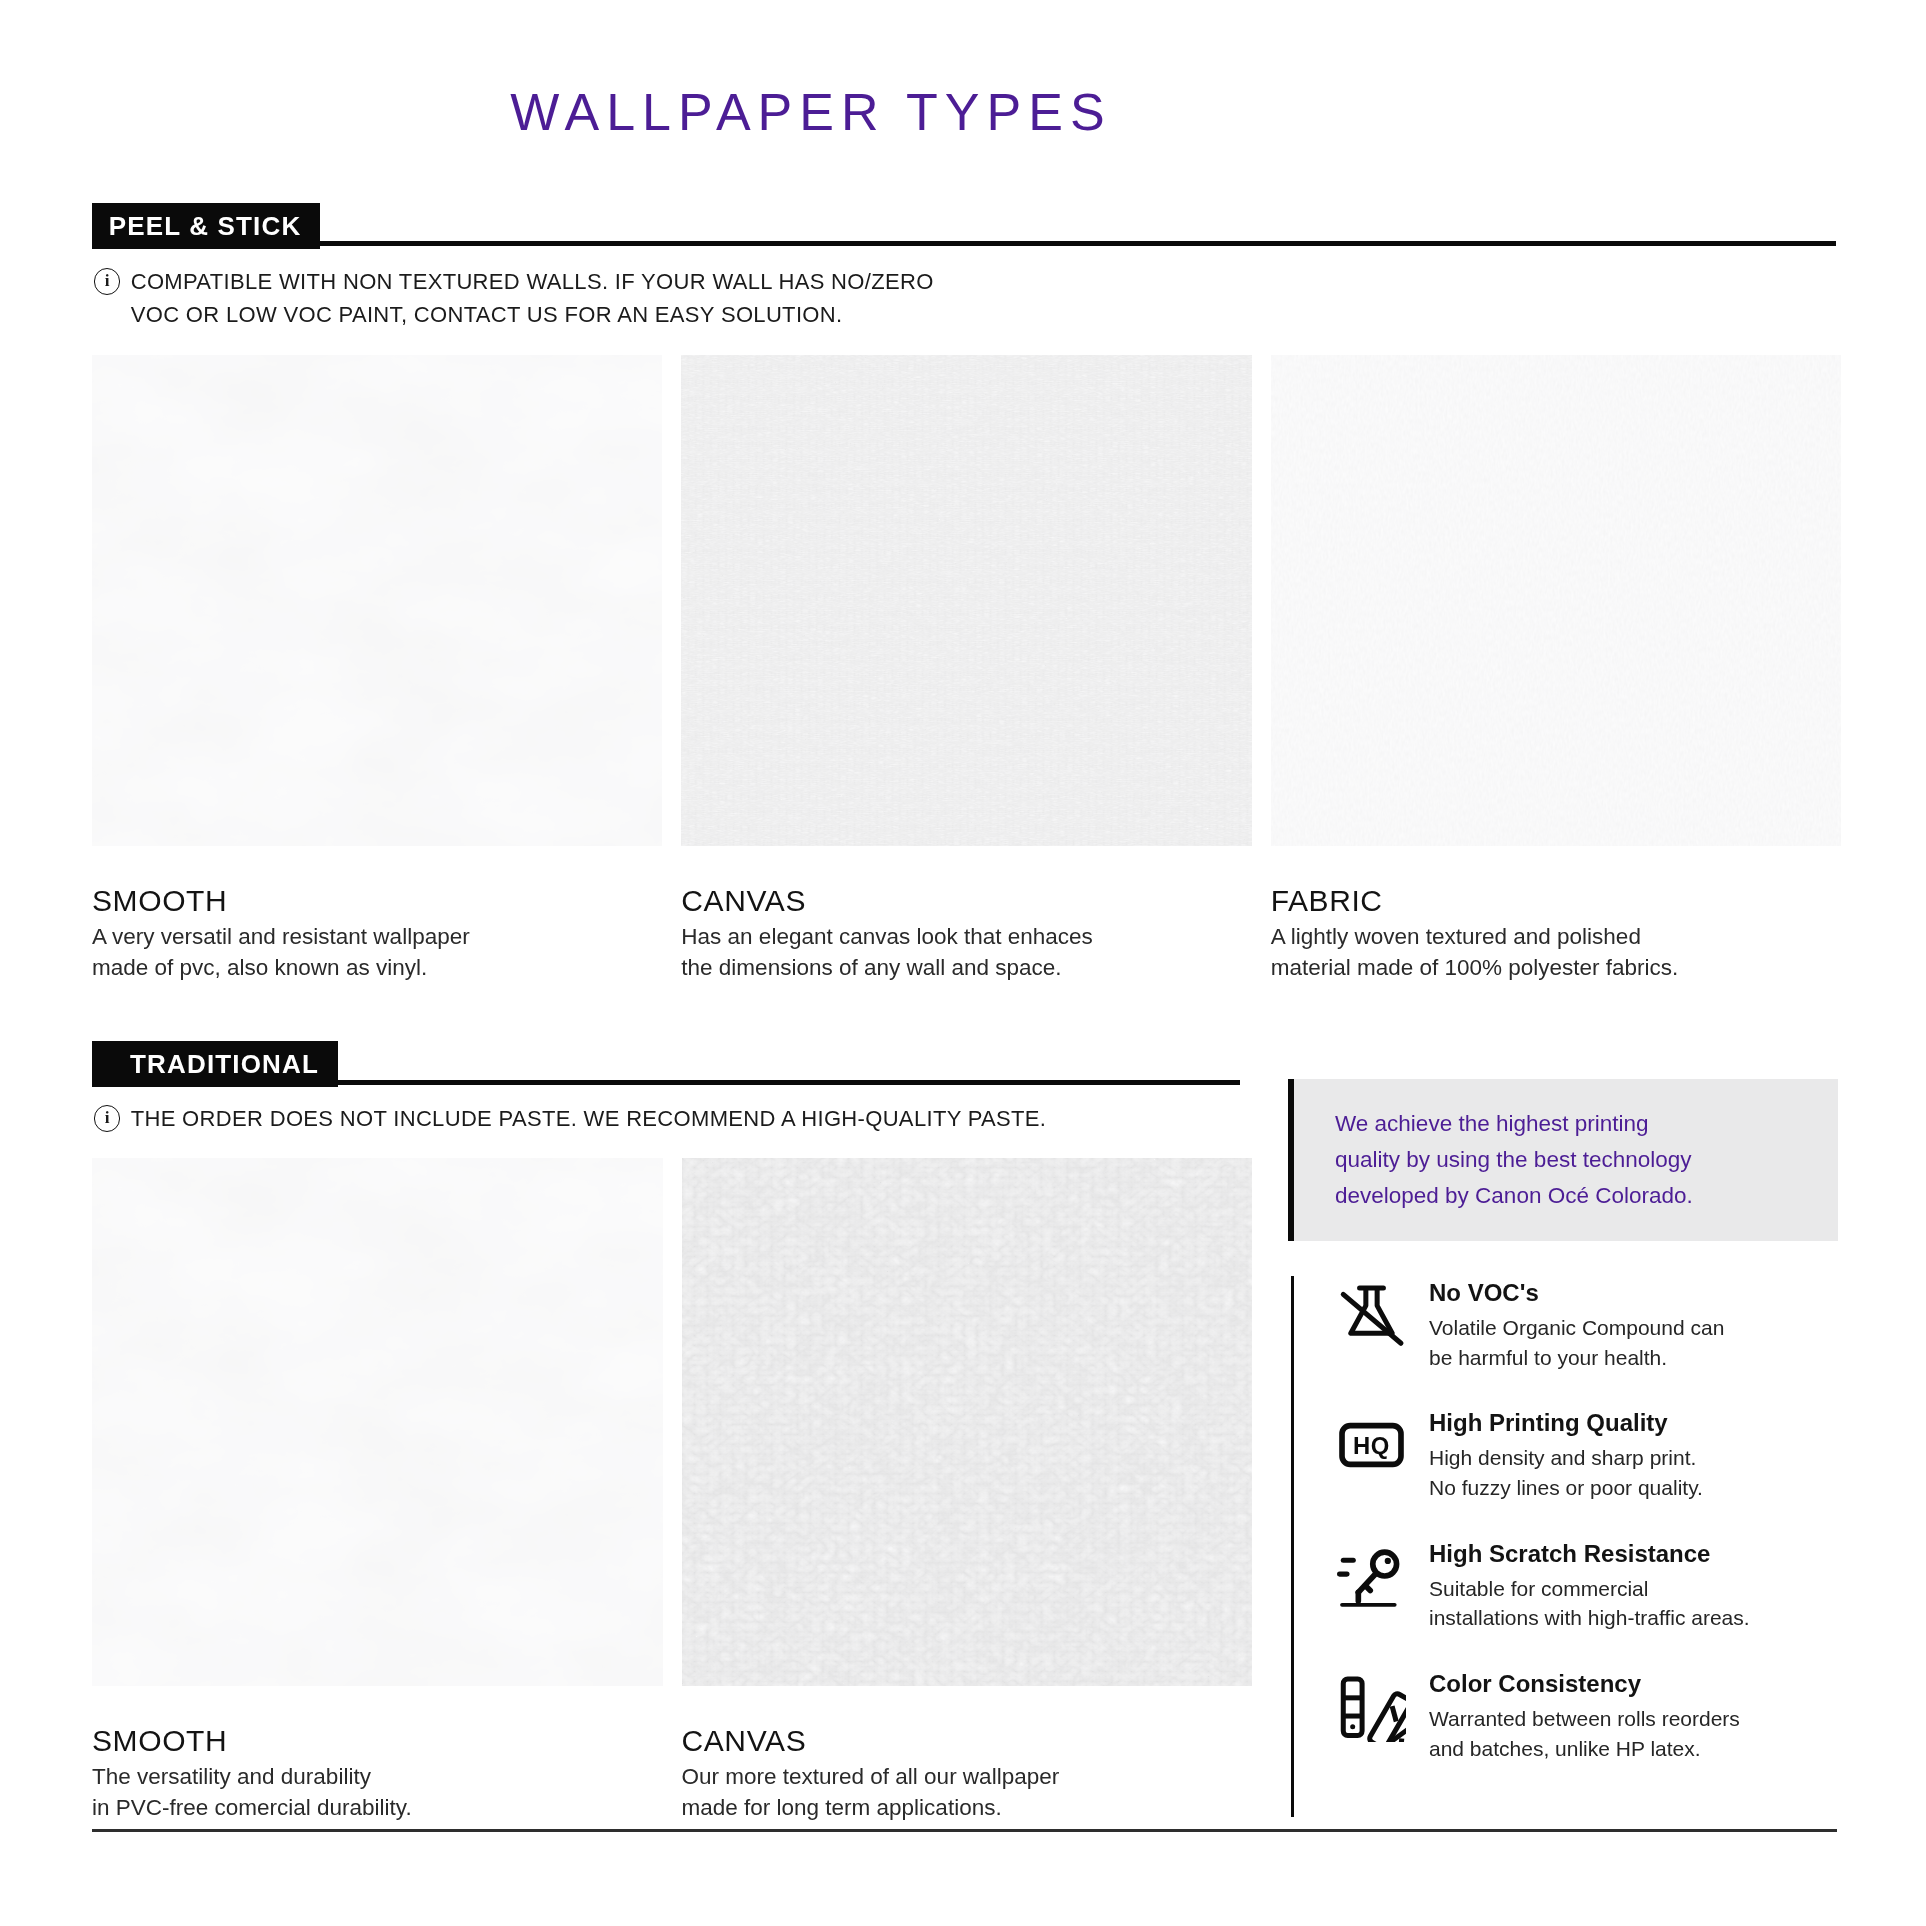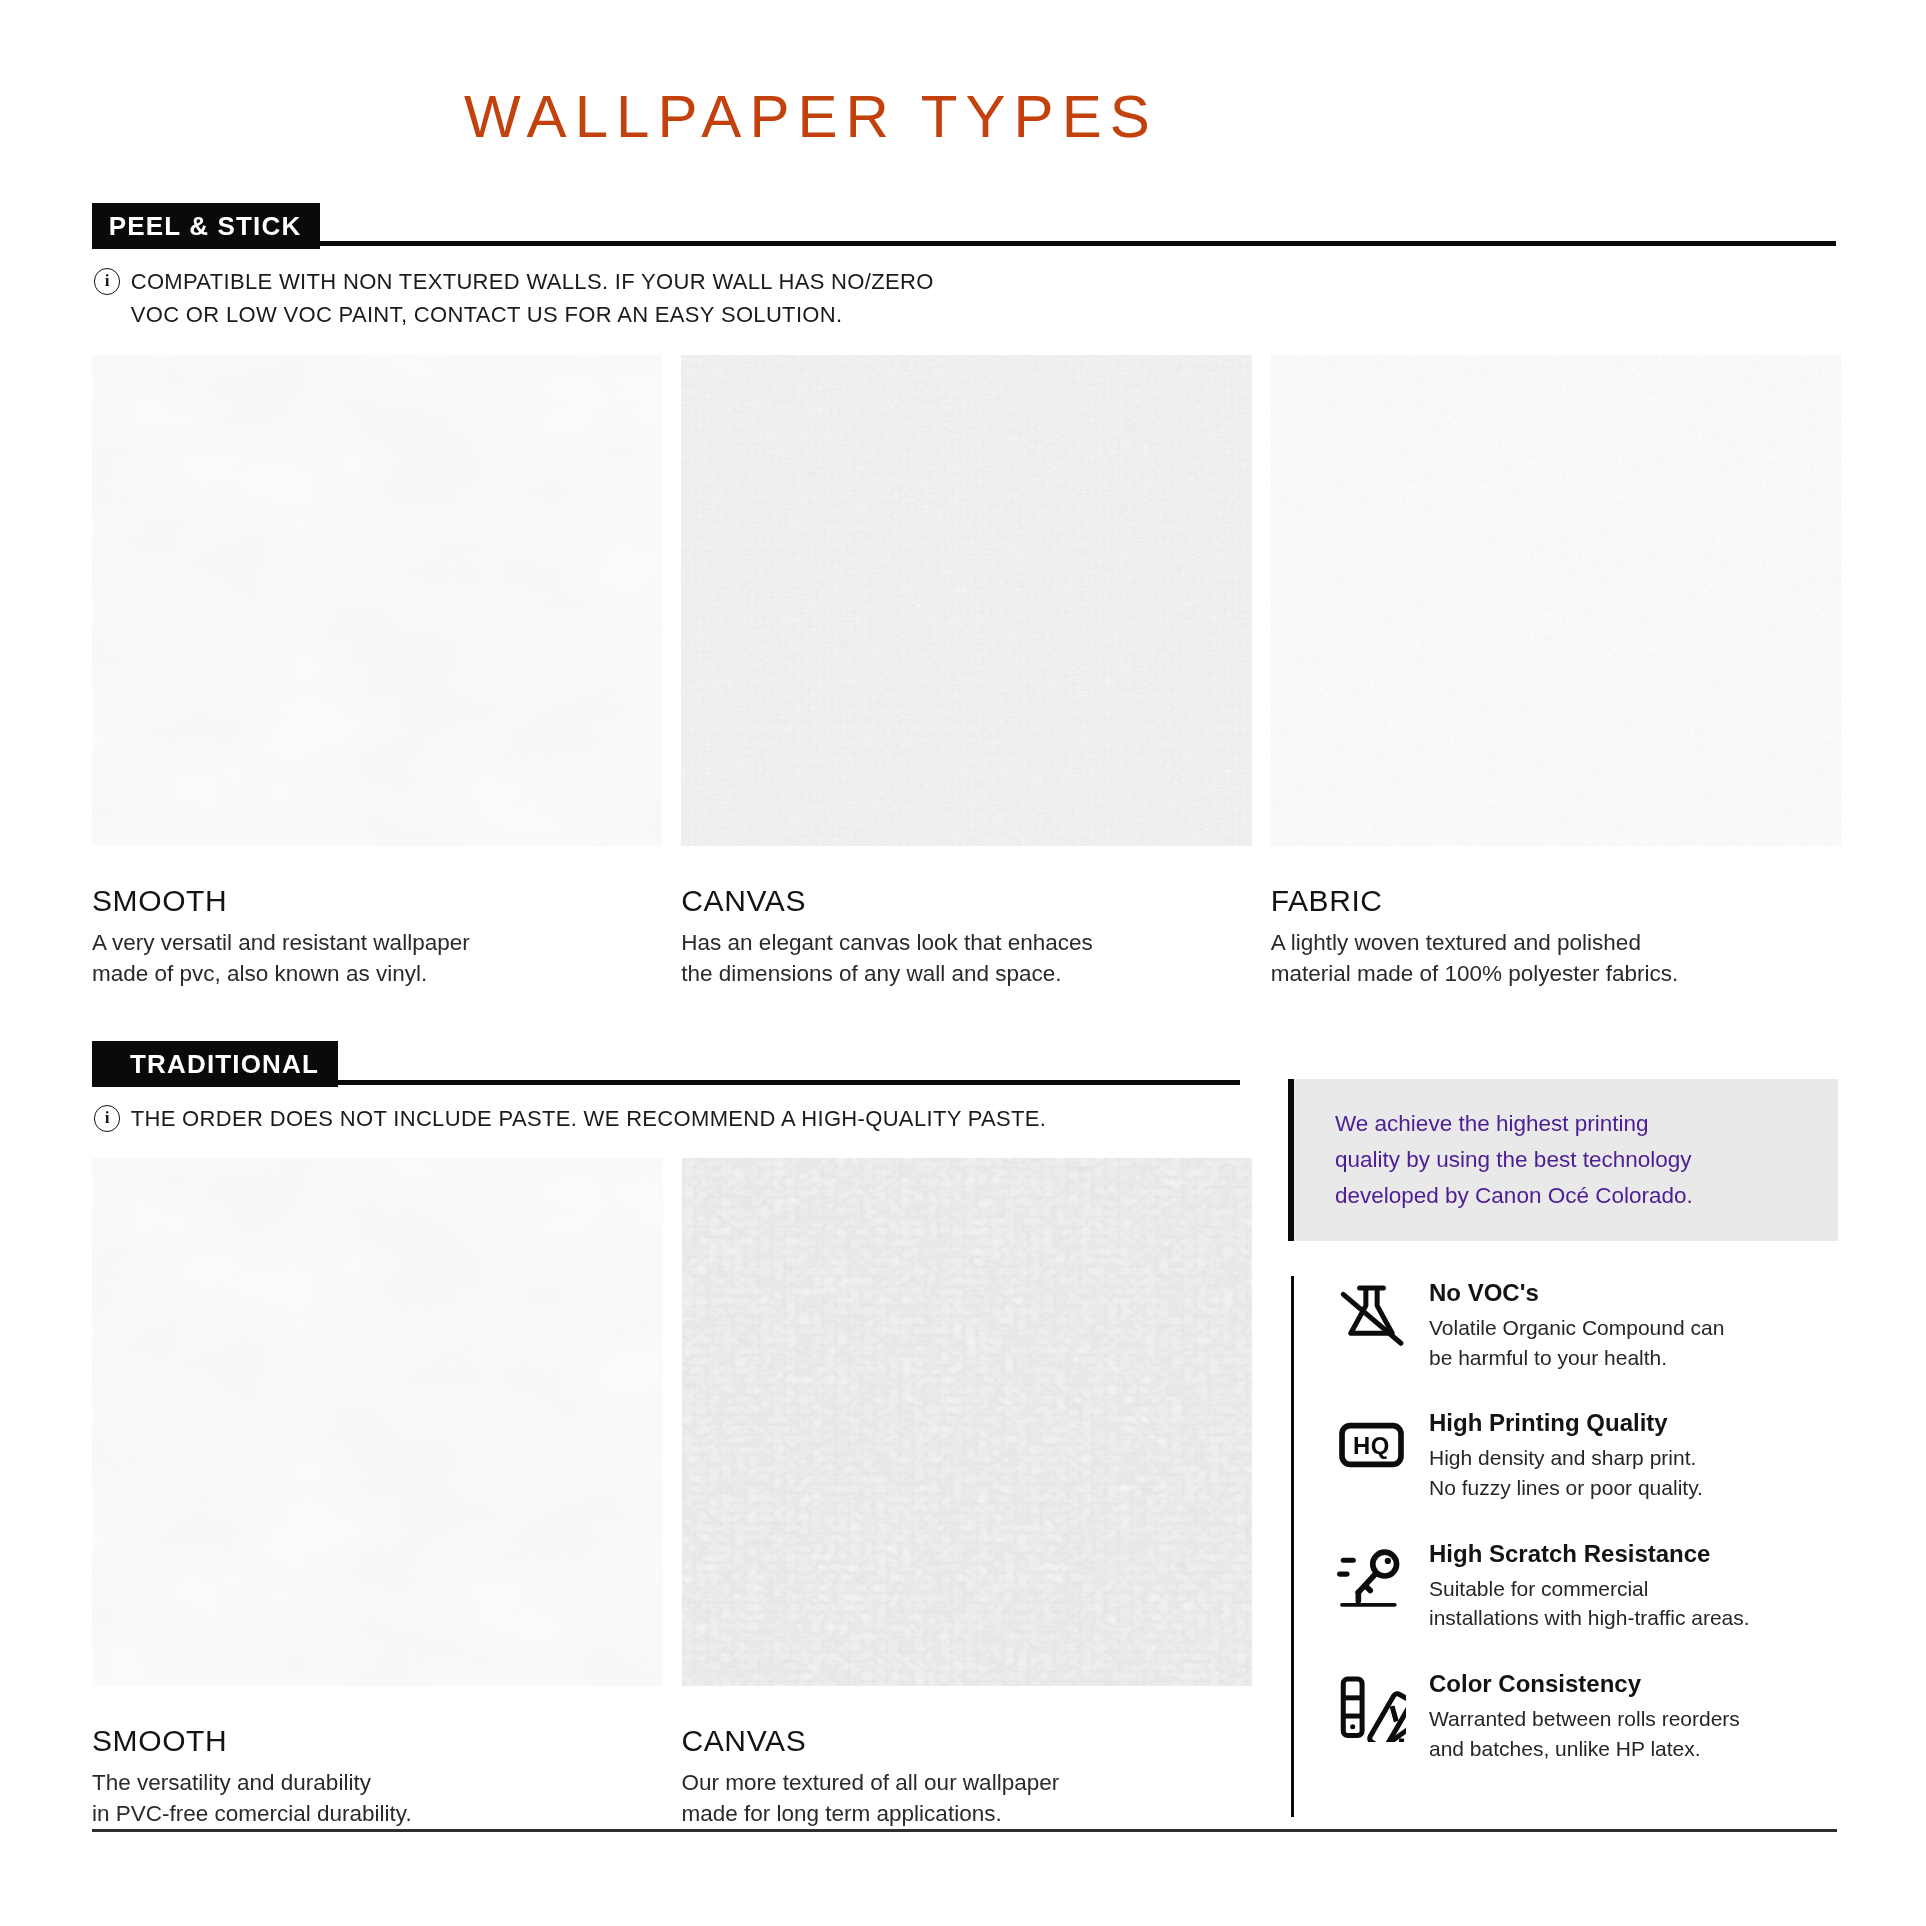--- a/index.html
+++ b/index.html
@@ -3,22 +3,22 @@
 <meta charset="utf-8">
 <style>
   html,body { margin:0; padding:0; background:#ffffff; }
   .page {
     position:relative; width:1926px; height:1926px; background:#ffffff;
     font-family:"Liberation Sans", sans-serif; color:#111; overflow:hidden;
   }
   
   .title {
     position:absolute; left:92px; top:82px; width:1438px;
-    text-align:center; font-size:60px; font-weight:400;
-    letter-spacing:0.135em; color:#c2410c; white-space:nowrap;
+    text-align:center; font-size:52px; font-weight:400;
+    letter-spacing:0.135em; color:#4c1d95; white-space:nowrap;
   }
   
   .badge {
     position:absolute; background:#0a0a0a; color:#ffffff;
     font-size:26px; font-weight:700; letter-spacing:0.045em;
     padding:8.3px 19px 7px 16.7px; z-index:2; white-space:nowrap;
   }
   .badge-peel { left:92px; top:203px; }
   .badge-trad { left:92px; top:1041px;padding-left:38px; }
   .rule { position:absolute; background:#0a0a0a; }
@@ -44,21 +44,21 @@
   }
   .row2 {
     position:absolute; left:92px; top:1158px; width:1160px;
     display:grid; grid-template-columns:repeat(2,1fr); column-gap:19px;
   }
   .swatch { position:relative; overflow:hidden; background:#f4f4f5; }
   .row1 .swatch { height:491px; }
   .row2 .swatch { height:528px; }
   .swatch svg { display:block; width:100%; height:100%; }
   .sw-name { margin-top:38px; font-size:30px; font-weight:400; letter-spacing:0.02em; color:#131313; }
-  .sw-desc { margin-top:9px; font-size:22.5px; line-height:1.38; color:#2a2a2a; }
+  .sw-desc { margin-top:3px; font-size:22.5px; line-height:1.38; color:#2a2a2a; }
   
   .quality {
     position:absolute; left:1288px; top:1079px; width:550px; box-sizing:border-box;
     background:#e9e9ea; border-left:6.4px solid #0a0a0a;
     padding:27px 19px 27px 41px; font-size:22.5px; line-height:1.6; color:#4c1d95;
   }
   .feat-line { position:absolute; left:1291px; top:1276px; width:2.6px; height:541px; background:#0a0a0a; }
   .features {
     position:absolute; left:1337px; top:1279px; width:507px;
     display:flex; flex-direction:column; gap:37px;

